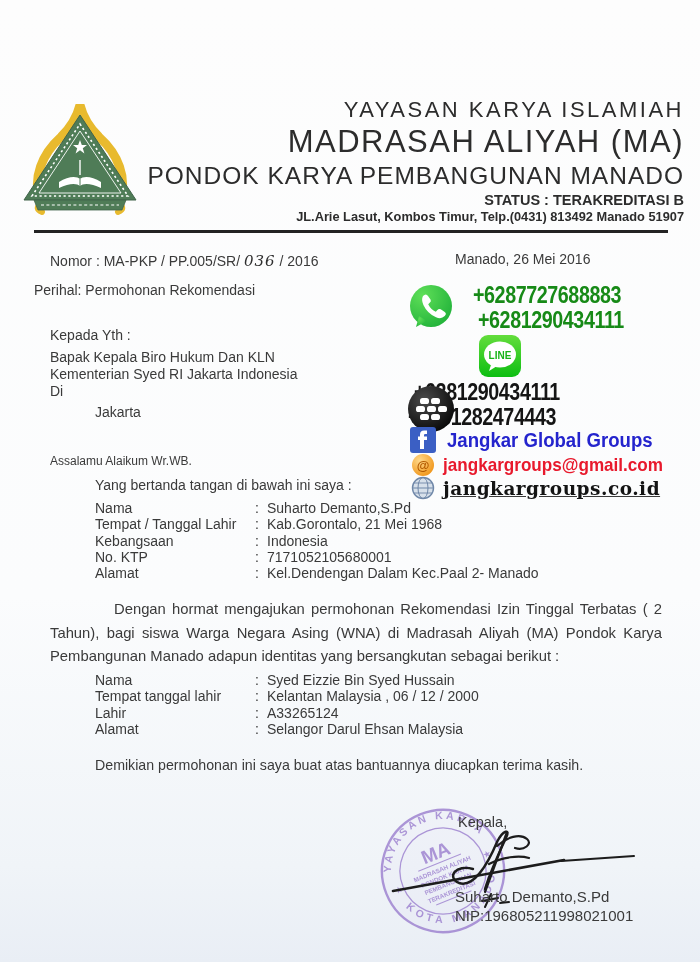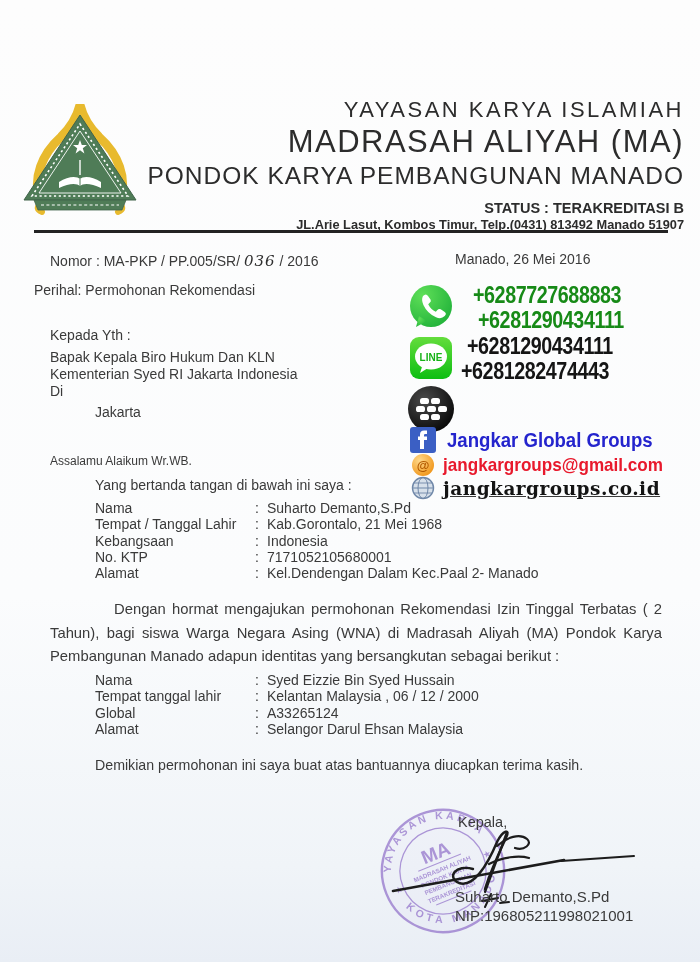--- a/index.html
+++ b/index.html
@@ -6,21 +6,21 @@
   .page{
     position:relative;width:700px;height:962px;overflow:hidden;
     background:linear-gradient(180deg,#fdfdfd 0%,#fbfcfd 62%,#f0f4f8 90%,#e9eef5 100%);
     font-family:"Liberation Sans",sans-serif;color:#3a3a3a;
   }
   
   .lh-text{position:absolute;left:118px;top:97px;width:566px;text-align:right;color:#2c2c2c;}
   .lh-org{font-size:22px;letter-spacing:2.5px;line-height:26px;}
   .lh-school{font-size:31px;letter-spacing:1.5px;line-height:38px;}
   .lh-sub{font-size:24.5px;letter-spacing:1px;line-height:30px;}
-  .lh-status{font-size:14.5px;font-weight:600;line-height:18px;margin-top:8px;}
+  .lh-status{font-size:14.5px;font-weight:600;line-height:18px;margin-top:0;}
   .lh-addr{font-size:12.8px;font-weight:700;line-height:15px;}
   .lh-rule{position:absolute;left:34px;top:230px;width:634px;height:3px;background:#232323;}
   .logo{position:absolute;left:16px;top:90px;}
   
   .nomor{position:absolute;left:50px;top:252px;font-size:14px;}
   .nomor-hand{font-family:"DejaVu Serif",serif;font-style:italic;font-size:15px;color:#2e2e2e;letter-spacing:1px;}
   .citydate{position:absolute;left:455px;top:251px;font-size:14px;}
   .perihal{position:absolute;left:34px;top:282px;font-size:14px;}
   
   .contact{position:absolute;left:401px;top:281px;width:298px;}
@@ -107,21 +107,21 @@
         <circle cx="24" cy="23" r="21" fill="url(#wag)"></circle>
         <path d="M9 44 L12 33 L20 38 Z" fill="url(#wag)"></path>
         <path d="M16 13 q3 -3 5 0 l2.5 3.5 q1.2 1.8 -0.8 3.3 l-1.5 1.4 q2.8 5.5 7.6 7.6 l1.6-1.8 q1.5-1.8 3.3-0.7 l3.7 2.5 q2.8 1.8 0.3 4.3 q-3.4 3.4 -8.7 1.2 q-8.6-3.6-12.6-12.2 q-2.4-5.6 -0.4-9.1z" fill="#ffffff"></path>
       </svg>
       <div style="margin-left:18px;">
         <span class="cnum green">+6287727688883</span>
         <span class="cnum green" style="margin-left:5px;">+6281290434111</span>
       </div>
     </div>
 
-    <div class="crow" style="top:52px;">
+    <div class="crow" style="top:52px;flex-direction:column;">
       <svg width="46" height="46" viewBox="0 0 46 46" style="margin-left:7px;">
         <defs>
             <linearGradient id="lng" x1="0" y1="0" x2="0" y2="1">
           <stop offset="0%" stop-color="#64dd3c"></stop>
               <stop offset="100%" stop-color="#0dbe12"></stop>
         </linearGradient>
           </defs>
         <rect x="2" y="2" width="42" height="42" rx="9" fill="url(#lng)"></rect>
         <ellipse cx="23" cy="21.5" rx="16" ry="13" fill="#ffffff"></ellipse>
         <path d="M14 32 L12 38 L20 33 Z" fill="#ffffff"></path>
@@ -219,21 +219,21 @@
 
   <div class="para">Dengan hormat mengajukan permohonan Rekomendasi Izin Tinggal Terbatas ( 2 Tahun), bagi siswa Warga Negara Asing (WNA) di Madrasah Aliyah (MA) Pondok Karya Pembangunan Manado adapun identitas yang bersangkutan sebagai berikut :</div>
 
   <div class="idtable t2">
     <span>Nama</span>
       <span>:</span>
       <span>Syed Eizzie Bin Syed Hussain</span>
     <span>Tempat tanggal lahir</span>
       <span>:</span>
       <span>Kelantan Malaysia , 06 / 12 / 2000</span>
-    <span>Global</span>
+    <span>Lahir</span>
       <span>:</span>
       <span>A33265124</span>
     <span>Alamat</span>
       <span>:</span>
       <span>Selangor Darul Ehsan Malaysia</span>
   </div>
 
   <div class="closing">Demikian permohonan ini saya buat atas bantuannya diucapkan terima kasih.</div>
 
   <svg class="stamp" width="170" height="170" viewBox="0 0 170 170">

